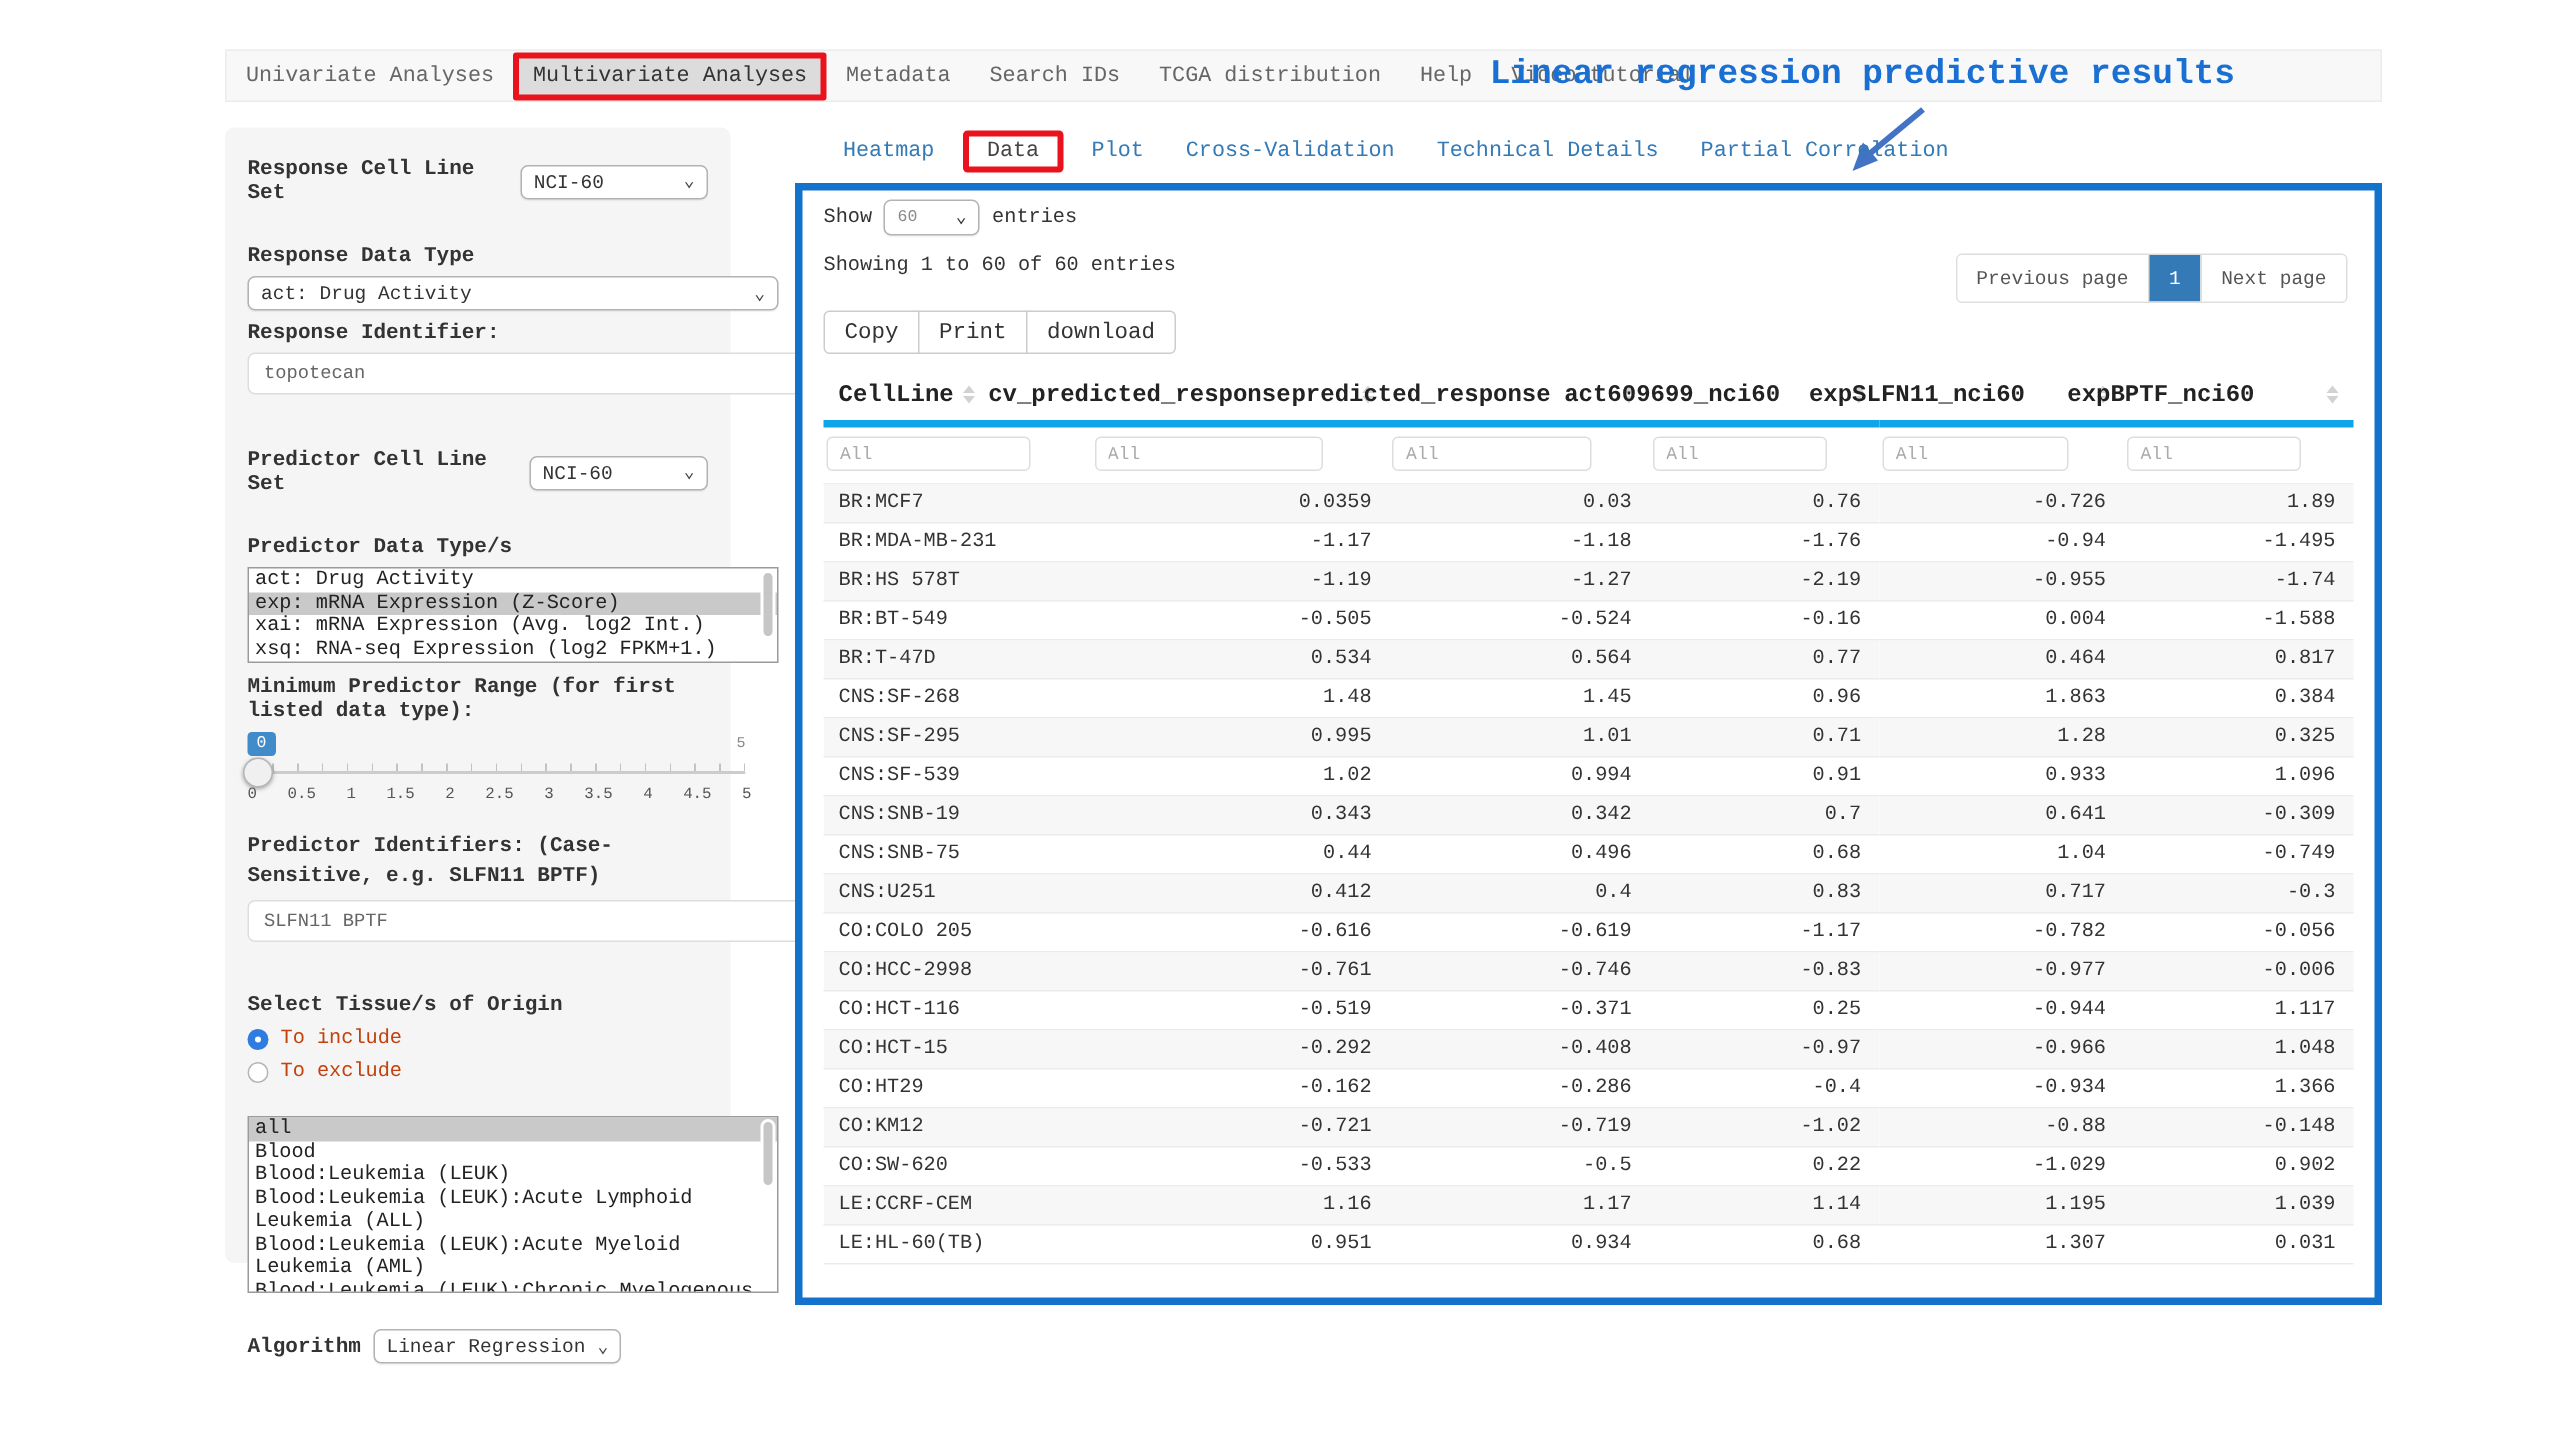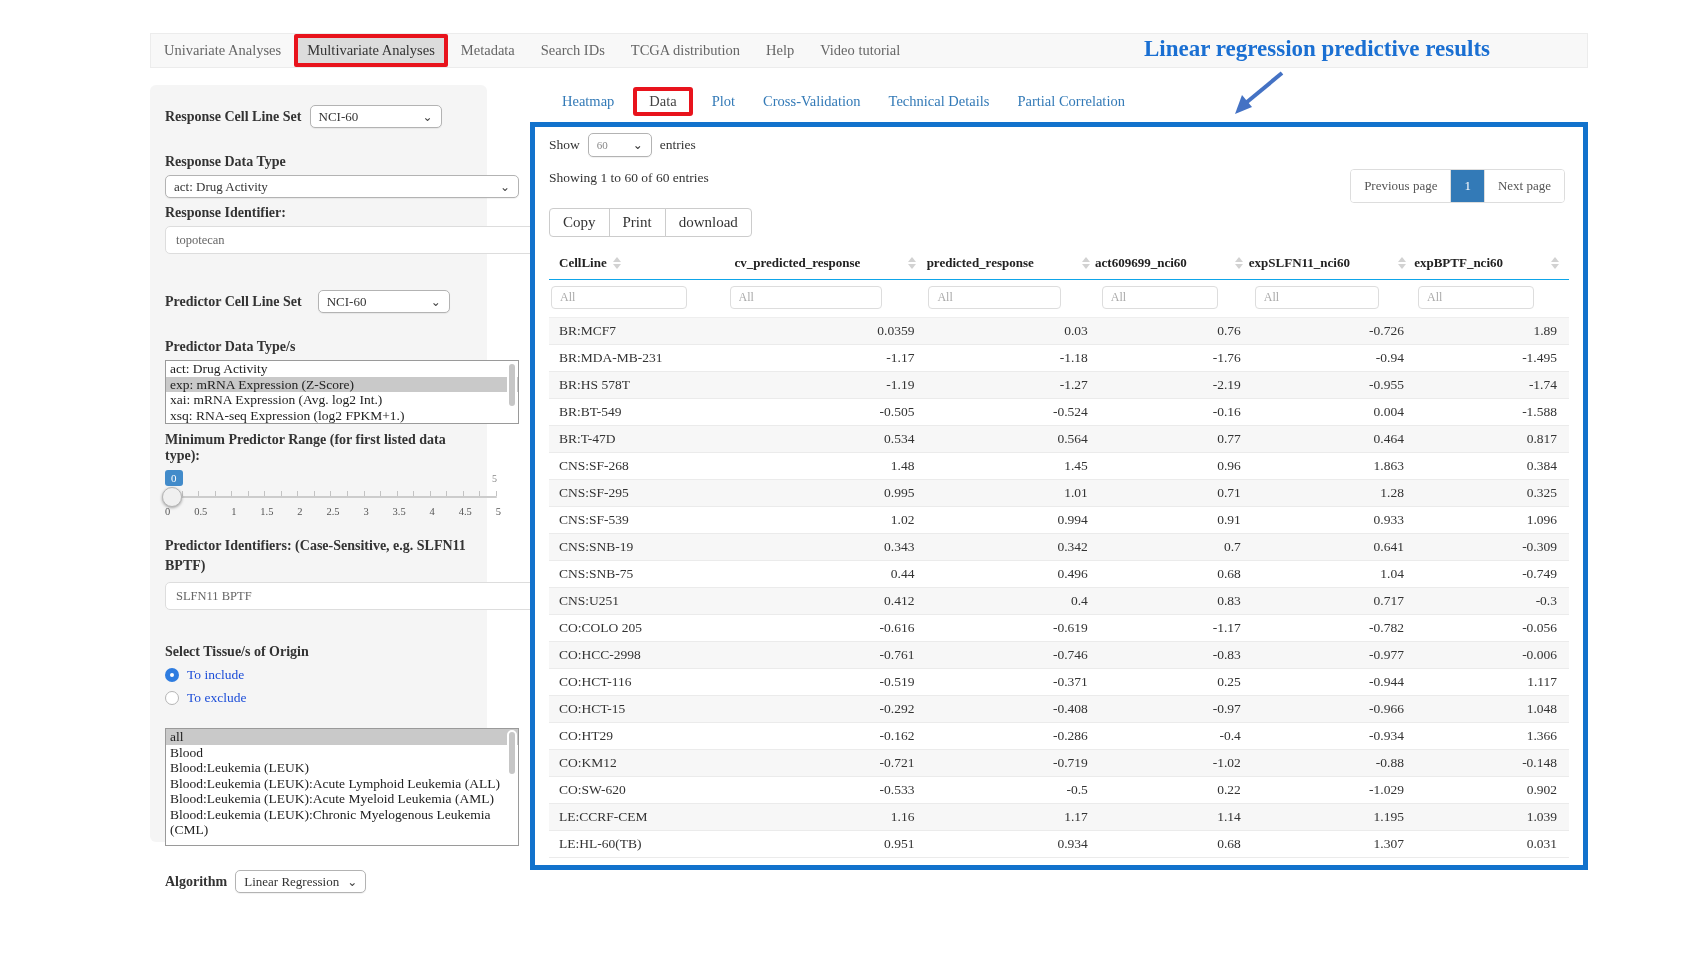--- a/index.html
+++ b/index.html
@@ -1,17 +1,17 @@
 <!DOCTYPE html>
 <html><head>
 <meta charset="utf-8">
 <style>
   html,body{margin:0;padding:0;background:#fff;}
   .page{position:relative;width:1700px;height:956px;background:#fff;overflow:hidden;
-        font-family:Liberation Serif, serif;color:#333;}
+        font-family:Liberation Mono, monospace;color:#333;}
 
   
   .navbar{position:absolute;left:150px;top:33px;width:1438px;height:35px;background:#f8f8f8;
           border:1px solid #ececec;box-sizing:border-box;display:flex;align-items:center;}
   .nav-item{padding:8px 13px;font-size:14.5px;color:#666;white-space:nowrap;cursor:default;}
   .nav-item.active{background:#dcdcdc;color:#333;}
   .nav-item.annotated{border:4px solid #e8131c;border-radius:2px;padding:4px 9px;}
 
   
   .ann-title{position:absolute;top:36px;right:210px;font-size:23px;font-weight:bold;color:#1a6fd2;white-space:nowrap;}
@@ -46,21 +46,21 @@
                 padding:1px 6px;border-radius:3px;line-height:14px;}
   .slider-max{position:absolute;right:0;top:3px;font-size:10px;color:#888;}
   .tickmarks{position:absolute;left:0;right:0;top:21px;height:5px;
              background:repeating-linear-gradient(to right,#c3c3c3,#c3c3c3 1px,transparent 1px,transparent 16.55px);}
   .slider-track{position:absolute;left:0;right:0;top:26px;height:2px;background:#ccc;border-radius:2px;}
   .slider-handle{position:absolute;left:-3px;top:17px;width:20px;height:20px;border-radius:50%;
                  background:#f0f0f0;border:1px solid #b5b5b5;box-shadow:0 1px 3px rgba(0,0,0,.35);box-sizing:border-box;}
   .slider-ticks{position:absolute;left:0;right:-4px;top:36px;display:flex;justify-content:space-between;
                 font-size:10.5px;color:#555;}
 
-  .radio-row{display:flex;align-items:center;gap:8px;margin-top:7px;font-size:13.5px;color:#1d4ed8;}
+  .radio-row{display:flex;align-items:center;gap:8px;margin-top:7px;font-size:13.5px;color:#c2410c;}
   .radio{width:14px;height:14px;border-radius:50%;background:#fff;border:1px solid #b5b5b5;box-sizing:border-box;flex:none;}
   .radio.checked{background:#2e7ce0;border:none;}
   .radio.checked::after{content:"";display:block;width:4px;height:4px;background:#fff;border-radius:50%;margin:5px auto;}
 
   
   .tabs{position:absolute;left:548px;top:85px;display:flex;align-items:center;font-size:14.5px;height:32px;}
   .tab{color:#337ab7;padding:6px 14px;white-space:nowrap;cursor:default;}
   .tab.active{color:#444;}
   .tab.annotated{border:4px solid #e8131c;border-radius:3px;padding:2px 12px;margin:0 5px;}
 
@@ -76,21 +76,21 @@
   .pg:first-child{border-left:none;}
   .pg.active{background:#337ab7;color:#fff;}
   .btn-group{margin-top:22px;display:inline-flex;}
   .btn{background:#fff;border:1px solid #ccc;padding:5px 13px;font-size:15px;color:#333;margin-left:-1px;
        font-family:inherit;cursor:default;}
   .btn:first-child{border-radius:4px 0 0 4px;margin-left:0;}
   .btn:last-child{border-radius:0 4px 4px 0;}
 
   
   .dt{width:100%;border-collapse:collapse;margin-top:10px;font-size:13.5px;color:#333;table-layout:fixed;}
-  .dt th{font-weight:bold;padding:8px 10px;border-bottom:1px solid #0ea5e9;color:#222;font-size:13px;}
+  .dt th{font-weight:bold;padding:8px 10px;border-bottom:5px solid #0ea5e9;color:#222;font-size:16px;}
   .hwrap{display:flex;align-items:center;gap:6px;}
   th.right .hwrap{justify-content:flex-end;gap:48px;}
   .sorticon{display:inline-flex;flex-direction:column;align-items:center;}
   .tri{width:0;height:0;border-left:4px solid transparent;border-right:4px solid transparent;display:block;}
   .tri.up{border-bottom:5px solid #d2d2d2;margin-bottom:2px;}
   .tri.dn{border-top:5px solid #d2d2d2;}
   .filterrow td{padding:6px 6px 8px 2px;border-bottom:1px solid #eee;}
   .filterrow input{width:80%;height:23px;border:1px solid #ddd;border-radius:4px;padding:0 8px;font-size:12px;
                    color:#888;background:#fff;box-sizing:border-box;font-family:inherit;}
   .filterrow input::placeholder{color:#aaa;}

